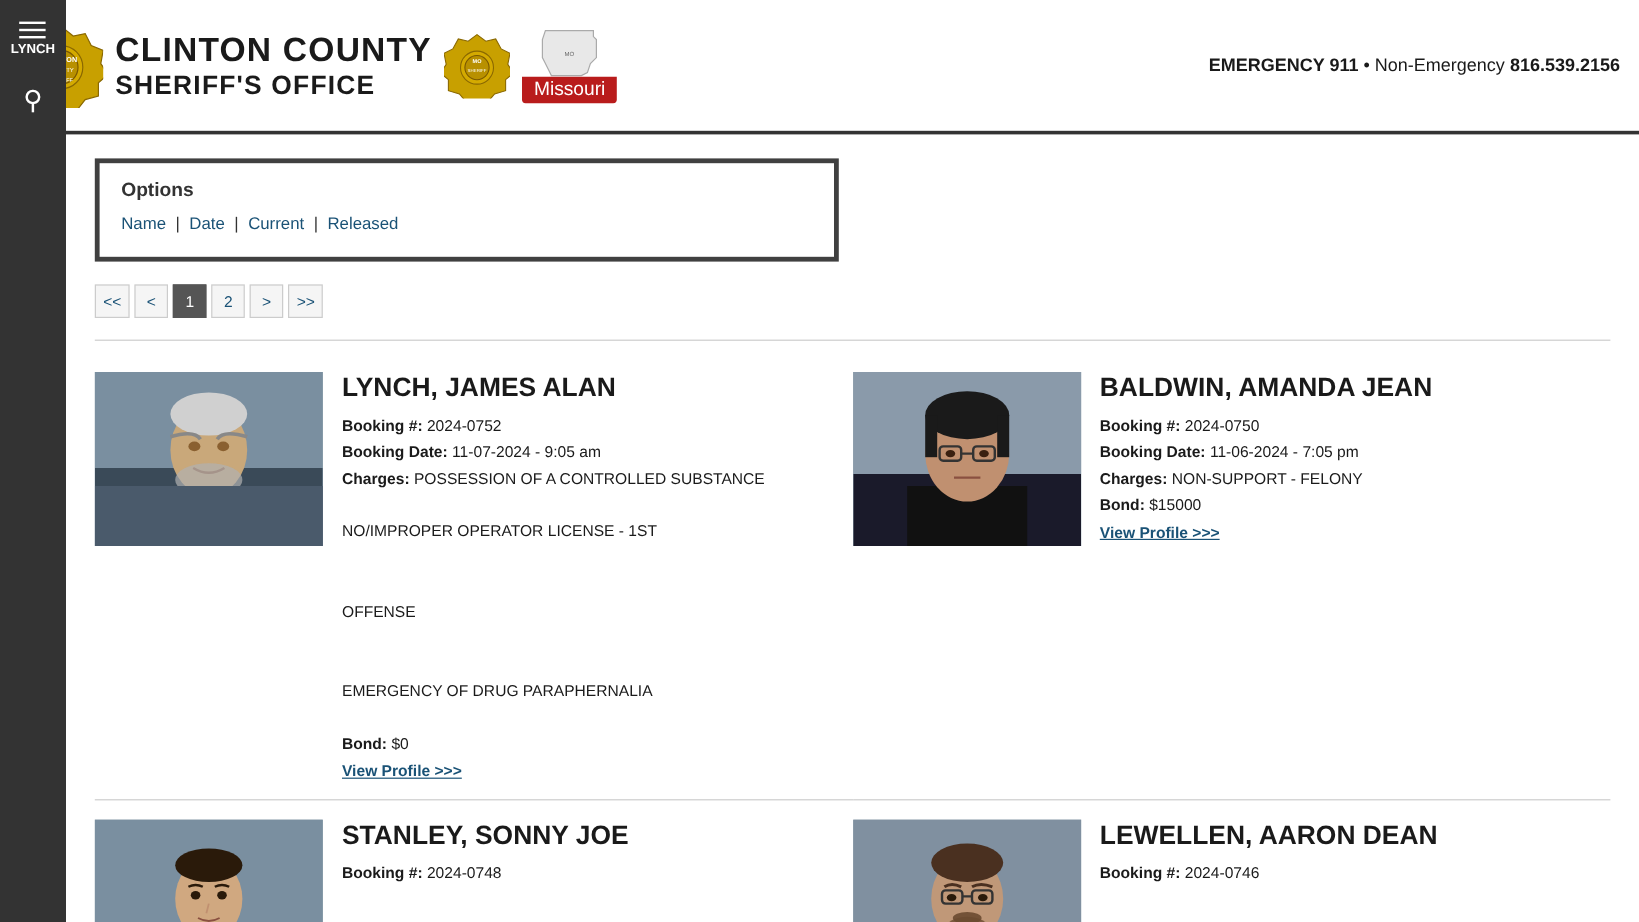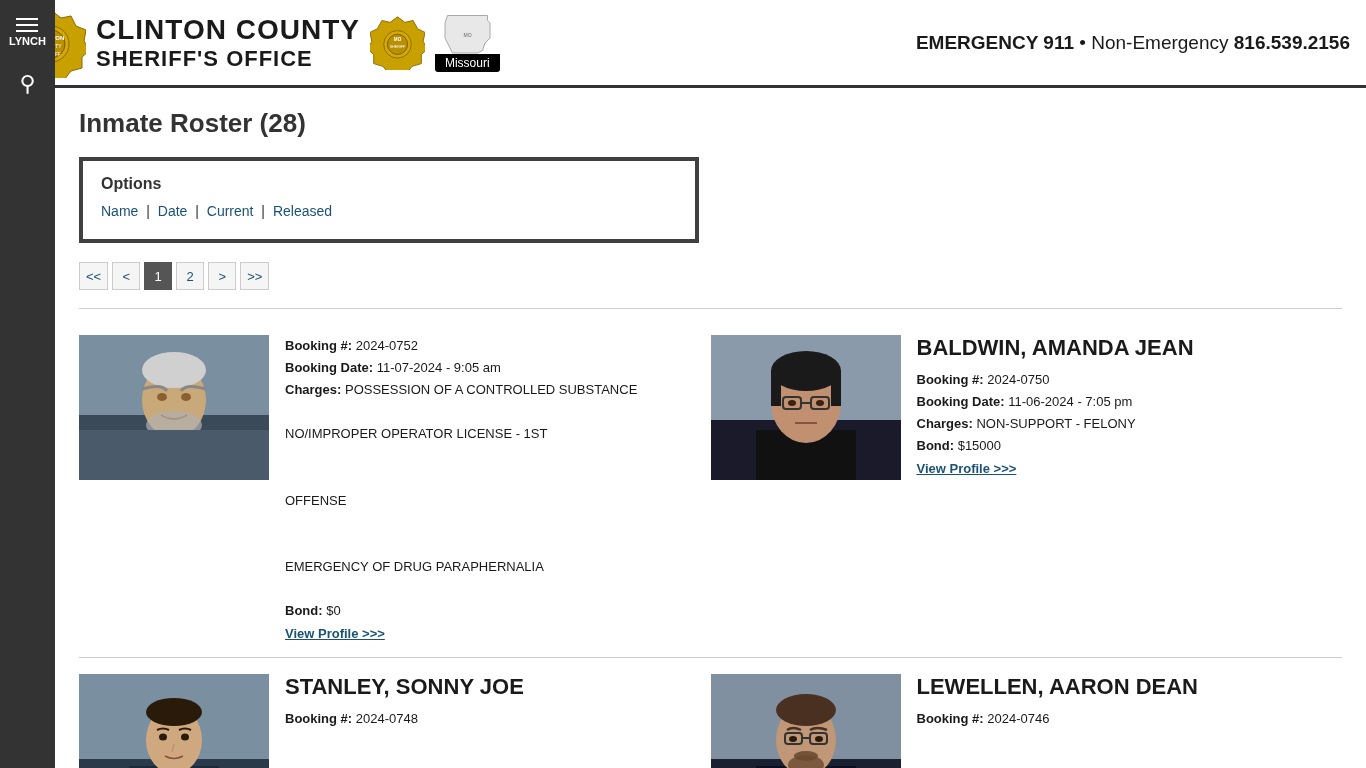--- a/index.html
+++ b/index.html
@@ -6,21 +6,21 @@
     body { font-family: Arial, sans-serif; font-size: 14px; color: #333; background: #fff; }
 
     
     #header {
       display: flex;
       align-items: center;
       justify-content: space-between;
       background: #fff;
       border-bottom: 3px solid #333;
       padding: 8px 16px;
-      height: 88px;
+      height: 112px;
     }
     #header-left {
       display: flex;
       align-items: center;
       gap: 10px;
     }
     .sheriff-badge {
       width: 70px;
       height: 70px;
     }
@@ -37,21 +37,21 @@
       font-size: 22px;
       font-weight: 900;
       color: #1a1a1a;
       letter-spacing: 1px;
     }
     .mo-badge {
       width: 55px;
       height: 55px;
     }
     #header-right {
-      font-size: 19px;
+      font-size: 15px;
       color: #1a1a1a;
     }
     #header-right .emergency-911 {
       font-weight: bold;
     }
     #header-right .non-emergency-num {
       font-weight: bold;
     }
 
     
@@ -275,35 +275,34 @@
       <circle cx="30" cy="32" r="11" fill="#b89000" stroke="#7a5800" stroke-width="1"></circle>
       <text x="30" y="28" text-anchor="middle" fill="#fff" font-size="5" font-weight="bold">MO</text>
       <text x="30" y="36" text-anchor="middle" fill="#fff" font-size="4">SHERIFF</text>
     </svg>
 
     <div style="display:flex; flex-direction:column; align-items:center;">
       <svg width="55" height="45" viewBox="0 0 100 90">
         <polygon points="10,5 90,5 90,15 95,20 95,50 85,60 80,75 70,80 20,80 15,70 10,60 5,50 5,20 10,5" fill="#e8e8e8" stroke="#aaa" stroke-width="2"></polygon>
         <text x="50" y="48" text-anchor="middle" fill="#666" font-size="10">MO</text>
       </svg>
-      <div style="background:#000000; color:#fff; padding:2px 10px; font-size:12px; border-radius:0 0 3px 3px; margin-top:-4px;">Missouri</div>
+      <div style="background:#b91c1c; color:#fff; padding:2px 10px; font-size:16px; border-radius:0 0 3px 3px; margin-top:-4px;">Missouri</div>
     </div>
   </div>
 
   <div id="header-right">
     <span class="emergency-911">EMERGENCY 911</span>
     <span> • </span>
     <span>Non-Emergency</span>
     <span class="non-emergency-num"> 816.539.2156</span>
   </div>
 </div>
 
 <div id="main">
 
-  <h1 class="page-title">Inmate Roster (28)</h1>
 
   
   <div class="options-box">
     <div class="options-label">Options</div>
     <div class="options-row options-links">
       <a href="#">Name</a>
       <span class="sep">|</span>
       <a href="#">Date</a>
       <span class="sep">|</span>
       <a href="#">Current</a>
@@ -342,20 +341,21 @@
           <ellipse cx="83" cy="62" rx="5" ry="4" fill="#8a6030"></ellipse>
           <ellipse cx="107" cy="62" rx="5" ry="4" fill="#8a6030"></ellipse>
           <path d="M82 80 Q95 88 108 80" stroke="#8a5030" stroke-width="2" fill="none"></path>
           <path d="M63 54 Q83 48 88 56" stroke="#888" stroke-width="3" fill="none"></path>
           <path d="M102 56 Q107 48 127 54" stroke="#888" stroke-width="3" fill="none"></path>
 
           <ellipse cx="95" cy="90" rx="28" ry="14" fill="#b0b0b0" opacity="0.7"></ellipse>
         </svg>
       </div>
       <div class="inmate-info">
+        <div class="inmate-name">LYNCH, JAMES ALAN</div>
         <div class="inmate-detail">
           <span class="label">Booking #: </span><span>2024-0752</span><br>
           <span class="label">Booking Date: </span><span>11-07-2024 - 9:05 am</span><br>
           <span class="label">Charges: </span><span>POSSESSION OF A CONTROLLED SUBSTANCE</span><br>
           <span class="charges-indent"><span class="charge-line">NO/IMPROPER OPERATOR LICENSE - 1ST</span></span><br>
           <span class="charges-indent"><span class="charge-line">OFFENSE</span></span><br>
           <span class="charges-indent"><span class="charge-line">EMERGENCY OF DRUG PARAPHERNALIA</span></span><br>
           <span class="label">Bond: </span><span>$0</span>
         </div>
         <a class="view-profile">View Profile &gt;&gt;&gt;</a>

